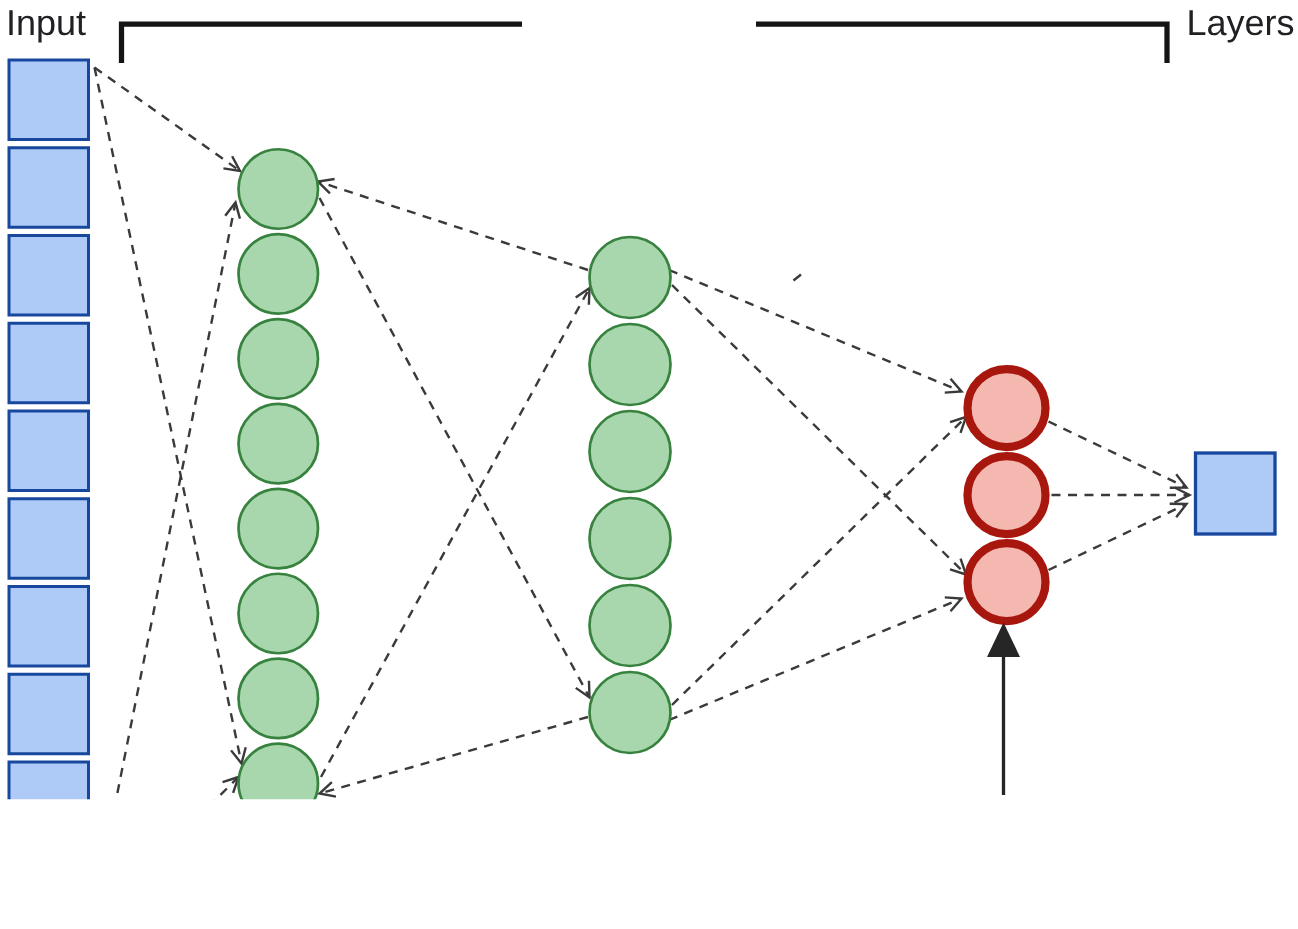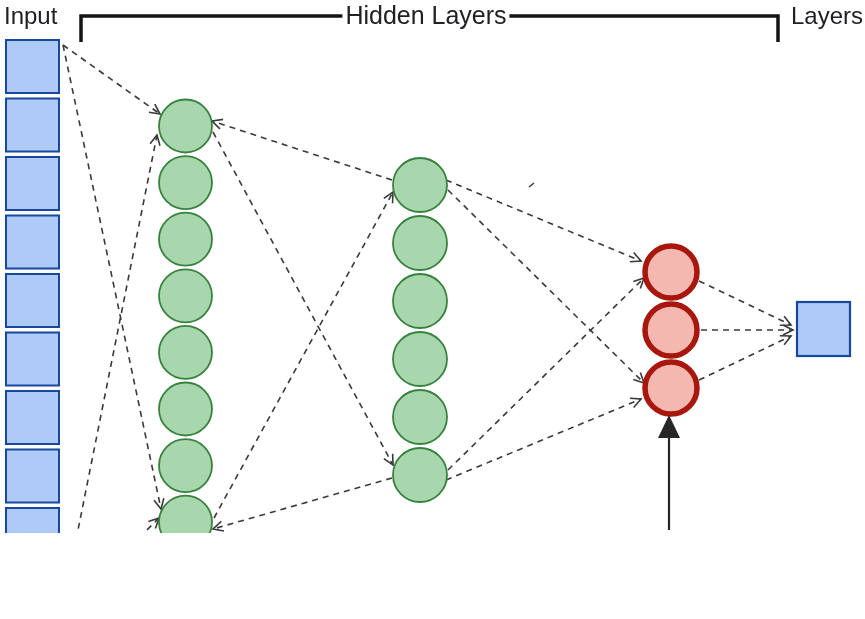--- a/index.html
+++ b/index.html
@@ -86,16 +86,15 @@
     <g id="g-out">
         <rect x="797" y="302" width="53" height="54" fill="#aecaf7" stroke="#17489e" stroke-width="2.2"></rect>
       </g>
     <g id="g-pointer">
         <line x1="669" y1="530" x2="669" y2="436" stroke="#262626" stroke-width="2.2"></line>
         <polygon points="669,415 658,438 680,438" fill="#262626"></polygon>
       </g>
   </svg>
 
   <div class="lbl lbl-input" style="color: rgb(32, 33, 36);">Input</div>
-  <div class="lbl lbl-hidden" style="color: rgb(32, 33, 36);">Hidden Layers</div>
   <div class="lbl lbl-output" style="color: rgb(32, 33, 36);">Layers</div>
 
 </div>
 
 </body></html>

